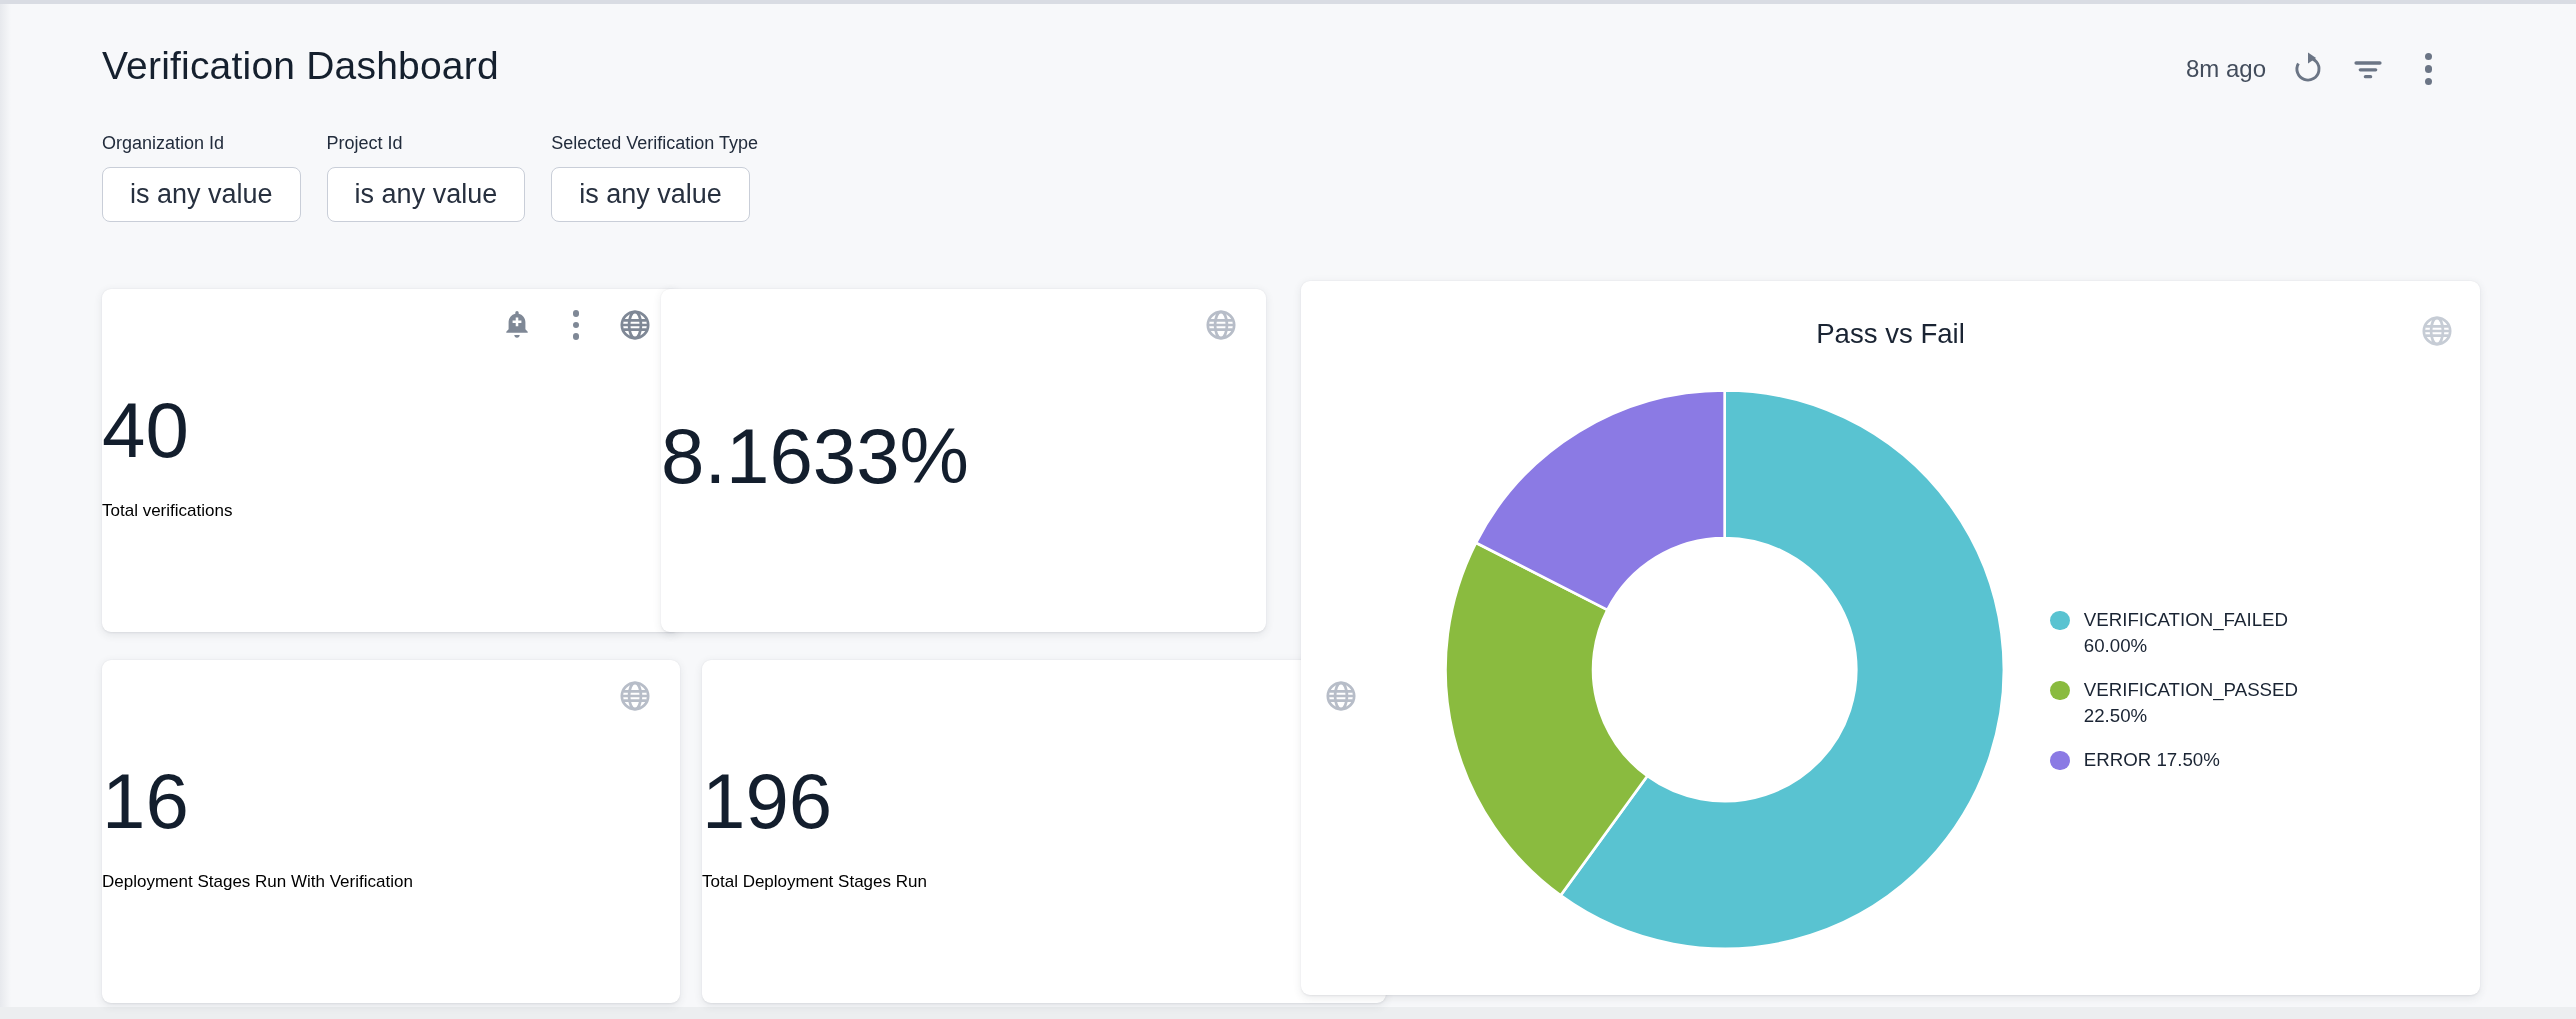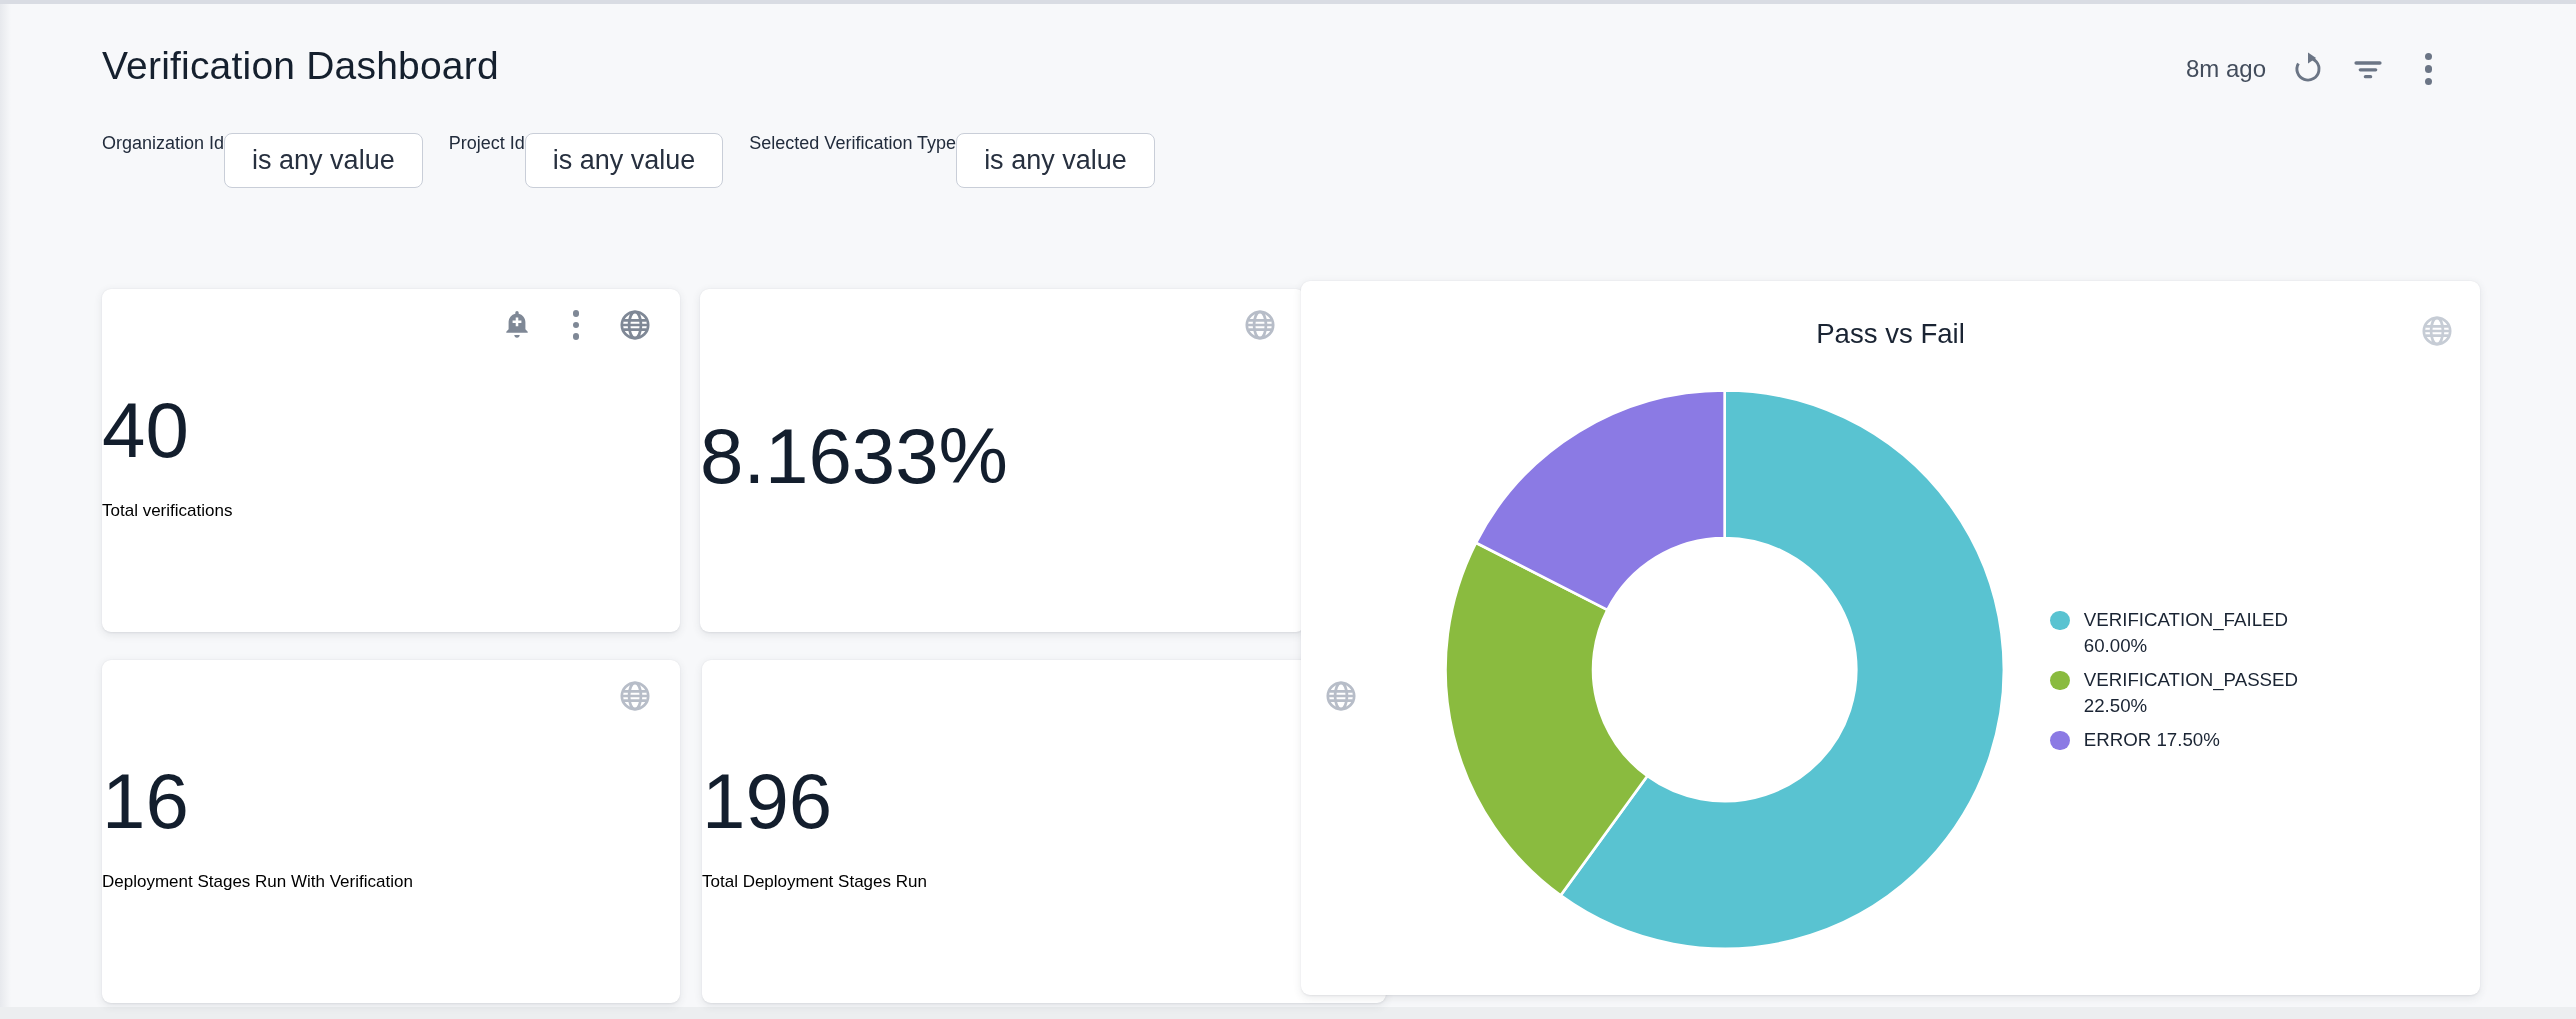--- a/index.html
+++ b/index.html
@@ -24,58 +24,58 @@
     display:flex; align-items:center; gap:24px;
   }
   .last-refresh { font-size:24px; color:#434d5c; white-space:nowrap; }
   .icon-btn { width:36px; height:36px; display:flex; align-items:center; justify-content:center; cursor:pointer; }
   .kebab { display:flex; flex-direction:column; gap:5.3px; align-items:center; }
   .kebab i { width:7.1px; height:7.1px; border-radius:50%; background:#6b7585; display:block; }
   .kebab.small i { width:6.2px; height:6.2px; background:#7f8896; gap:4.4px; }
 
   
   .filters { position:absolute; left:102px; top:133px; display:flex; gap:26px; }
-  .filter-group { display:flex; align-items:flex-start; }
+  .filter-group { display:flex; flex-direction:column; align-items:flex-start; }
   .filter-label { font-size:18px; font-weight:500; color:#222c3c; margin-bottom:12.5px; white-space:nowrap; }
   .filter-button {
     height:55px; min-width:192px; box-sizing:border-box; padding:0 27px;
     border:1.3px solid #c9ced8; border-radius:8px; background:#ffffff;
     font-size:27px; color:#27303f; font-family:inherit;
     display:flex; align-items:center; justify-content:center; cursor:pointer; white-space:nowrap;
   }
   .filter-button.active { background:#dbe5f2; border-color:#b3c2d6; }
 
   
   .card {
     position:absolute; background:#fff; border-radius:9px;
     box-shadow:0 2.7px 8px rgba(45,55,72,.10), 0 0.9px 1.8px rgba(45,55,72,.08);
   }
   #tile-1 { left:102px; top:289px; width:578px; height:343px; }
-  #tile-2 { left:700px; top:289px; width:578px; height:343px;padding-left:27px; }
+  #tile-2 { left:661px; top:289px; width:578px; height:343px;padding-left:27px; }
   #tile-3 { left:102px; top:660px; width:578px; height:343px; }
   #tile-4 { left:702px; top:660px; width:684px; height:343px; }
   #chart-card { left:1301px; top:281px; width:1179px; height:714px; }
 
   .card-icons { position:absolute; top:18px; right:27px; display:flex; gap:23px; align-items:center; z-index:2; }
 
   .kpi {
     position:absolute; inset:0;
     display:flex; flex-direction:column; align-items:flex-start; justify-content:center;
     gap:32px; padding-bottom:9px;
   }
   .kpi-value { font-size:78px; font-weight:500; color:#131e2d; line-height:1; white-space:nowrap; }
   .kpi-label { font-size:17px; color:#000000; white-space:nowrap; max-width:551px; overflow:hidden; text-overflow:ellipsis; }
 
   
   .chart-title {
     position:absolute; top:37px; left:0; width:100%; text-align:center;
     font-size:27.6px; font-weight:500; color:#1a2433;
   }
   #donut-svg { position:absolute; left:0; top:0; }
-  .legend { position:absolute; left:749px; top:326px; display:flex; flex-direction:column; gap:8px; }
+  .legend { position:absolute; left:749px; top:326px; display:flex; flex-direction:column; gap:18px; }
   .legend-item { display:flex; gap:14.2px; cursor:pointer; }
   .legend-swatch { width:19.6px; height:19.6px; border-radius:50%; flex:none; margin-top:3.6px; }
   .legend-text { font-size:18.7px; line-height:26px; color:#1a2433; width:242px; }
 
   svg { display:block; }
 </style>
 </head>
 <body>
 
 <div class="top-strip"></div>

